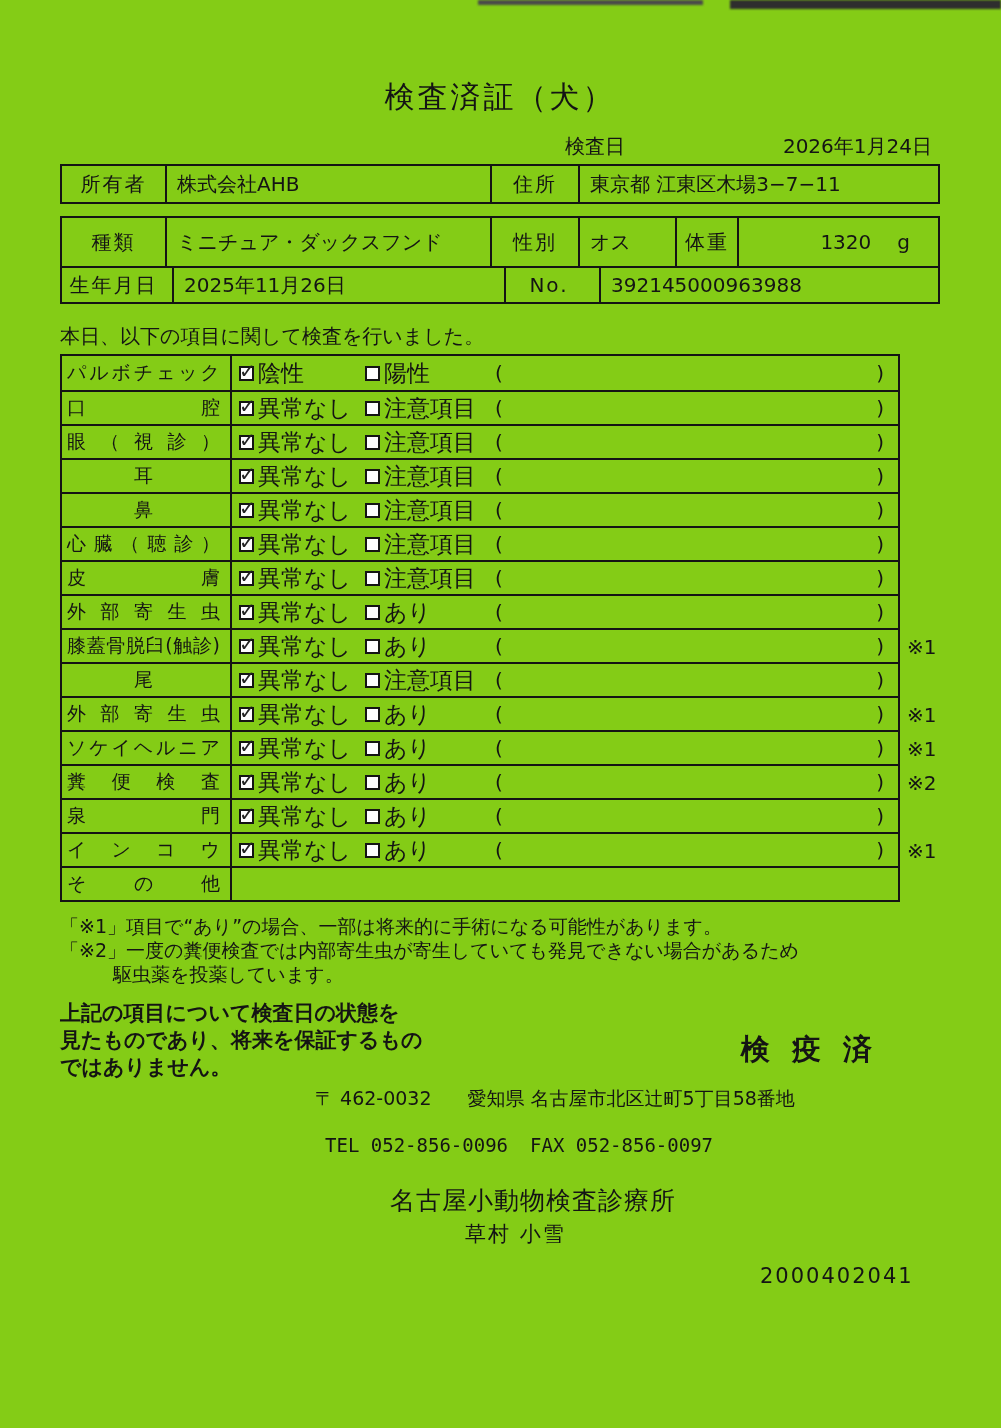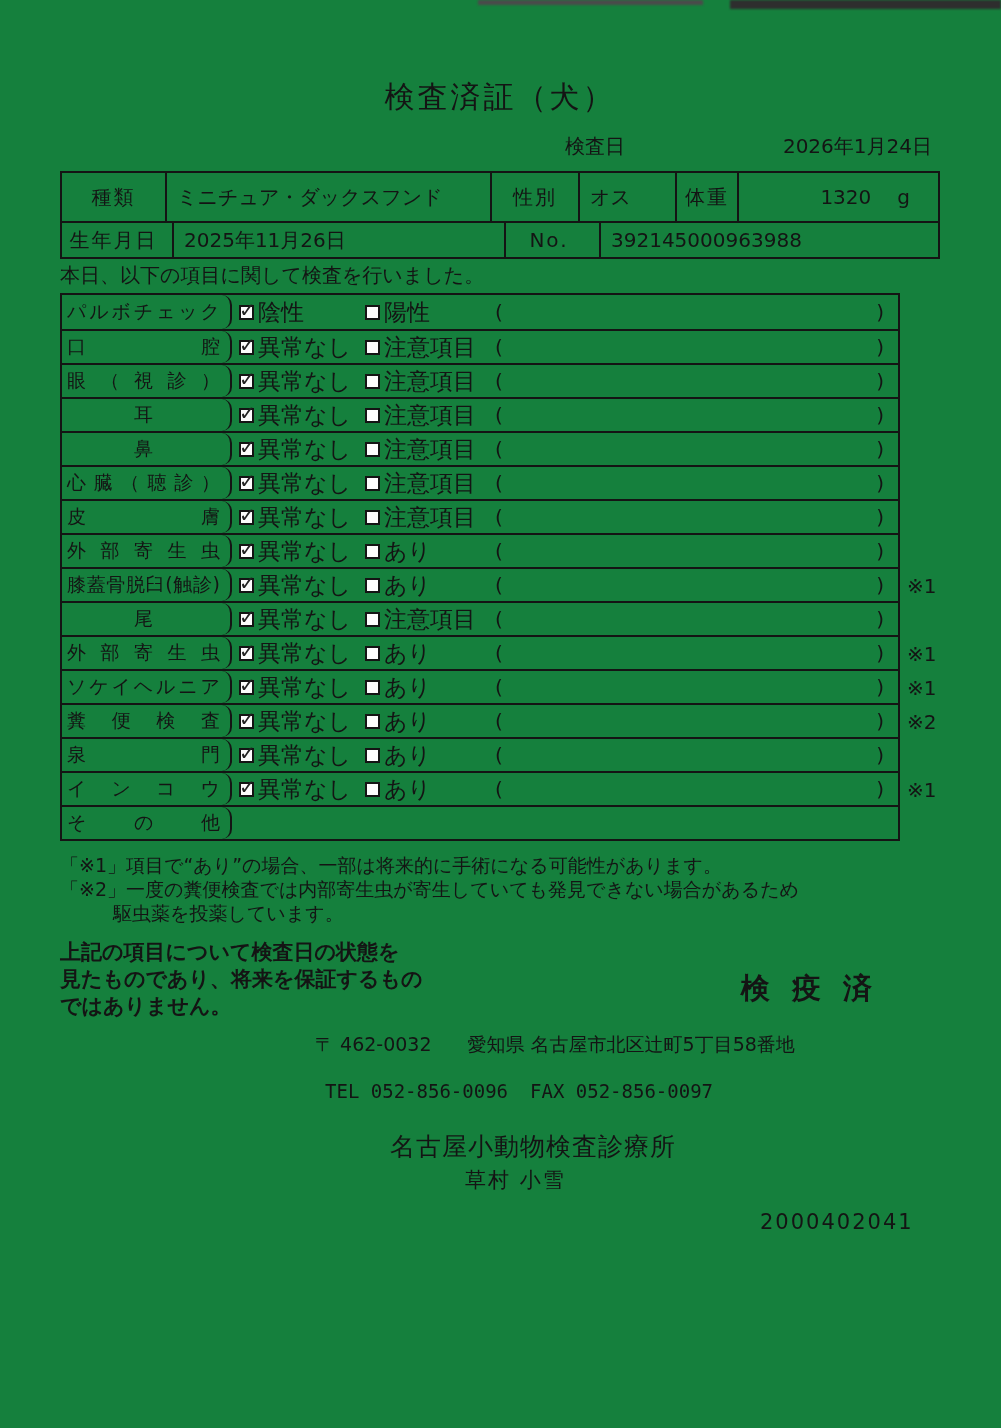--- a/index.html
+++ b/index.html
@@ -5,21 +5,21 @@
   * { margin: 0; padding: 0; box-sizing: border-box; }
   html, body { background: #e8e8e8; }
   body {
     width: 1001px; height: 1428px;
     font-family: "DejaVu Sans", "Liberation Sans", sans-serif;
     color: #141414;
   }
   .page {
     position: relative;
     width: 1001px; height: 1428px;
-    background: #15803d;
+    background: #84cc16;
     overflow: hidden;
   }
   
   .artifact-a { position: absolute; top: 0; left: 478px; width: 225px; height: 5px; background: #4a4a4a; filter: blur(1px); }
   .artifact-b { position: absolute; top: 0; left: 730px; width: 271px; height: 9px; background: #2e2e2e; filter: blur(1px); }
 
   .content { position: absolute; left: 60px; top: 0; width: 880px; padding-top: 78px; }
 
   .title { text-align: center; font-size: 30px; font-weight: 500; letter-spacing: 3px; line-height: 38px; }
 
@@ -33,46 +33,46 @@
   .cell.label { justify-content: center; letter-spacing: 2px; }
   .cell.value { padding-left: 10px; }
 
   .owner-tbl { margin-top: 5px; display: grid; grid-template-columns: 103px 325px 88px 1fr; height: 40px; }
 
   .pet-tbl { margin-top: 12px; }
   .pet-row1 { display: grid; grid-template-columns: 103px 325px 88px 97px 62px 1fr; height: 48px; }
   .pet-row2 { display: grid; grid-template-columns: 103px 325px 88px 1fr; height: 36px; border-top: 2px solid #141414; gap: 7px; }
   .weight-cell { justify-content: flex-end; padding-right: 28px; gap: 26px; }
 
-  .intro { margin-top: 4px; font-size: 20px; line-height: 24px; }
+  .intro { margin-top: 20px; font-size: 20px; line-height: 24px; }
 
   .insp-tbl { margin-top: 6px; border: 2px solid #141414; width: 840px; }
   .insp-row { position: relative; display: flex; height: 34px; }
   .insp-row + .insp-row { border-top: 2px solid #141414; }
-  .item-cell { width: 170px; border-right: 2px solid #141414; padding: 0 10px 0 5px; display: flex; align-items: center; border-radius: 10px; }
+  .item-cell { width: 170px; border-right: 2px solid #141414; padding: 0 10px 0 5px; display: flex; align-items: center; }
   .item-text { display: block; width: 100%; font-size: 19px; text-align: justify; text-align-last: justify; text-justify: inter-character; }
   .item-text.center { text-align: center; text-align-last: center; }
   .rest-cell { flex: 1; display: flex; align-items: center; }
   .opt { display: flex; align-items: center; }
   .opt1 { width: 133px; padding-left: 7px; }
   .opt2 { width: 130px; }
   .cb { position: relative; width: 15px; height: 15px; border: 2px solid #141414; margin-right: 4px; flex: none; background: #fdfdfd; }
   .tick { position: absolute; left: -2px; bottom: -2px; font-size: 20px; line-height: 1; font-weight: 700; color: #222; }
   .opt-label { font-size: 23px; white-space: nowrap; }
   .paren { flex: 1; display: flex; justify-content: space-between; align-items: center; padding-right: 14px; font-size: 20px; }
   .note { position: absolute; left: 845px; top: 0; line-height: 34px; font-size: 20px; white-space: nowrap; }
 
   .footnotes { margin-top: 12px; font-size: 19px; line-height: 24px; }
   .footnote.indent { padding-left: 53px; }
 
   .bottom-row { display: flex; margin-top: 14px; }
   .disclaimer { font-size: 21px; font-weight: 600; line-height: 27px; }
   .stamp { margin-left: auto; margin-right: 62px; margin-top: 30px; font-size: 29px; font-weight: 600; letter-spacing: 6px; white-space: nowrap; }
 
-  .addr-line { margin-top: 12px; margin-left: 255px; font-size: 19px; display: flex; gap: 36px; white-space: nowrap; align-items: flex-end; }
+  .addr-line { margin-top: 5px; margin-left: 255px; font-size: 19px; display: flex; gap: 36px; white-space: nowrap; align-items: flex-end; }
   .tel-line { margin-top: 22px; margin-left: 265px; font-size: 19px; display: flex; gap: 22px; white-space: nowrap; font-family: "DejaVu Sans Mono", "Liberation Mono", monospace, sans-serif; }
   .clinic-name { margin-top: 28px; margin-left: 330px; font-size: 25px; letter-spacing: 1px; }
   .vet-name { margin-top: 3px; margin-left: 405px; font-size: 21px; letter-spacing: 2px; }
   .doc-number { margin-top: 16px; margin-left: 700px; font-size: 21px; letter-spacing: 2px; }
 </style>
 </head>
 <body>
 
 <div class="page">
   <div class="artifact-a"></div>
@@ -80,20 +80,26 @@
 
   <div class="content">
 
     <div class="title">検査済証（犬）</div>
 
     <div class="date-row">
       <span class="date-label">検査日</span>
       <span class="date-value">2026年1月24日</span>
     </div>
 
+    <div class="tbl owner-tbl">
+      <div class="cell label">所有者</div>
+      <div class="cell value bl">株式会社AHB</div>
+      <div class="cell label bl">住所</div>
+      <div class="cell value bl">東京都 江東区木場3−7−11</div>
+    </div>
 
     <div class="tbl pet-tbl">
       <div class="pet-row1">
         <div class="cell label">種類</div>
         <div class="cell value bl">ミニチュア・ダックスフンド</div>
         <div class="cell label bl">性別</div>
         <div class="cell value bl">オス</div>
         <div class="cell label bl">体重</div>
         <div class="cell bl weight-cell">
           <span>1320</span>

